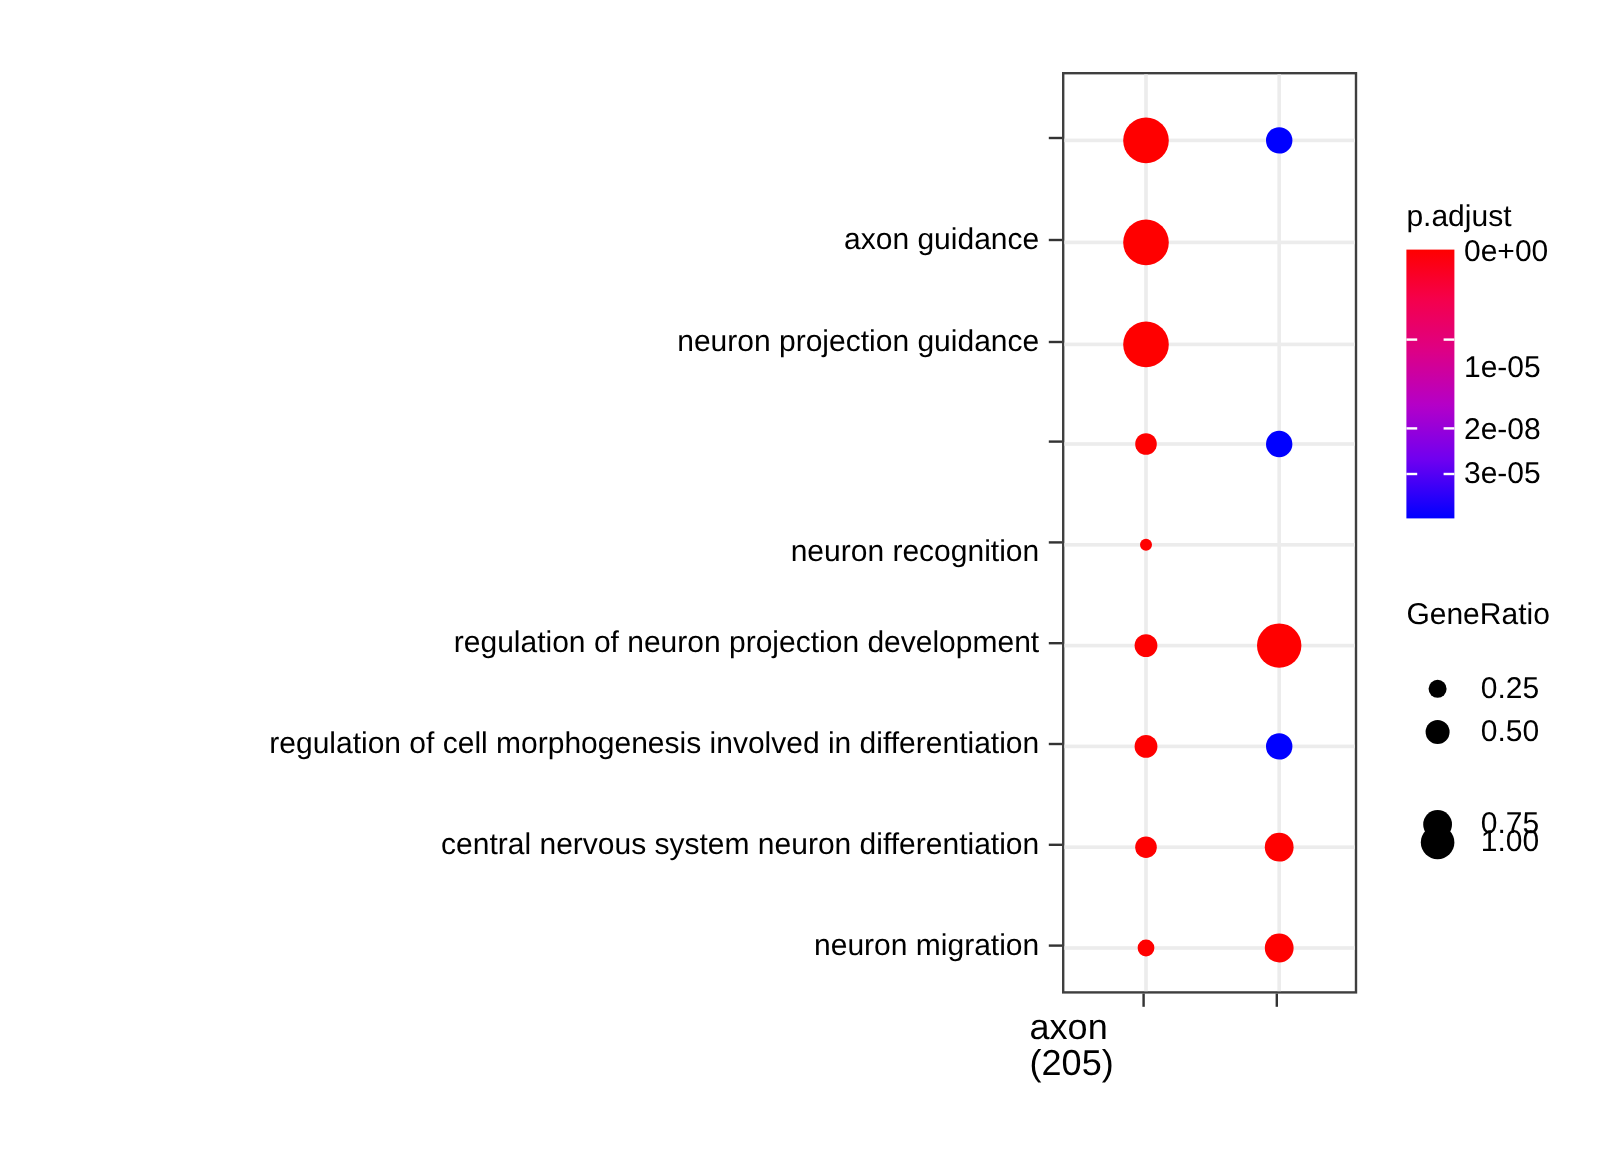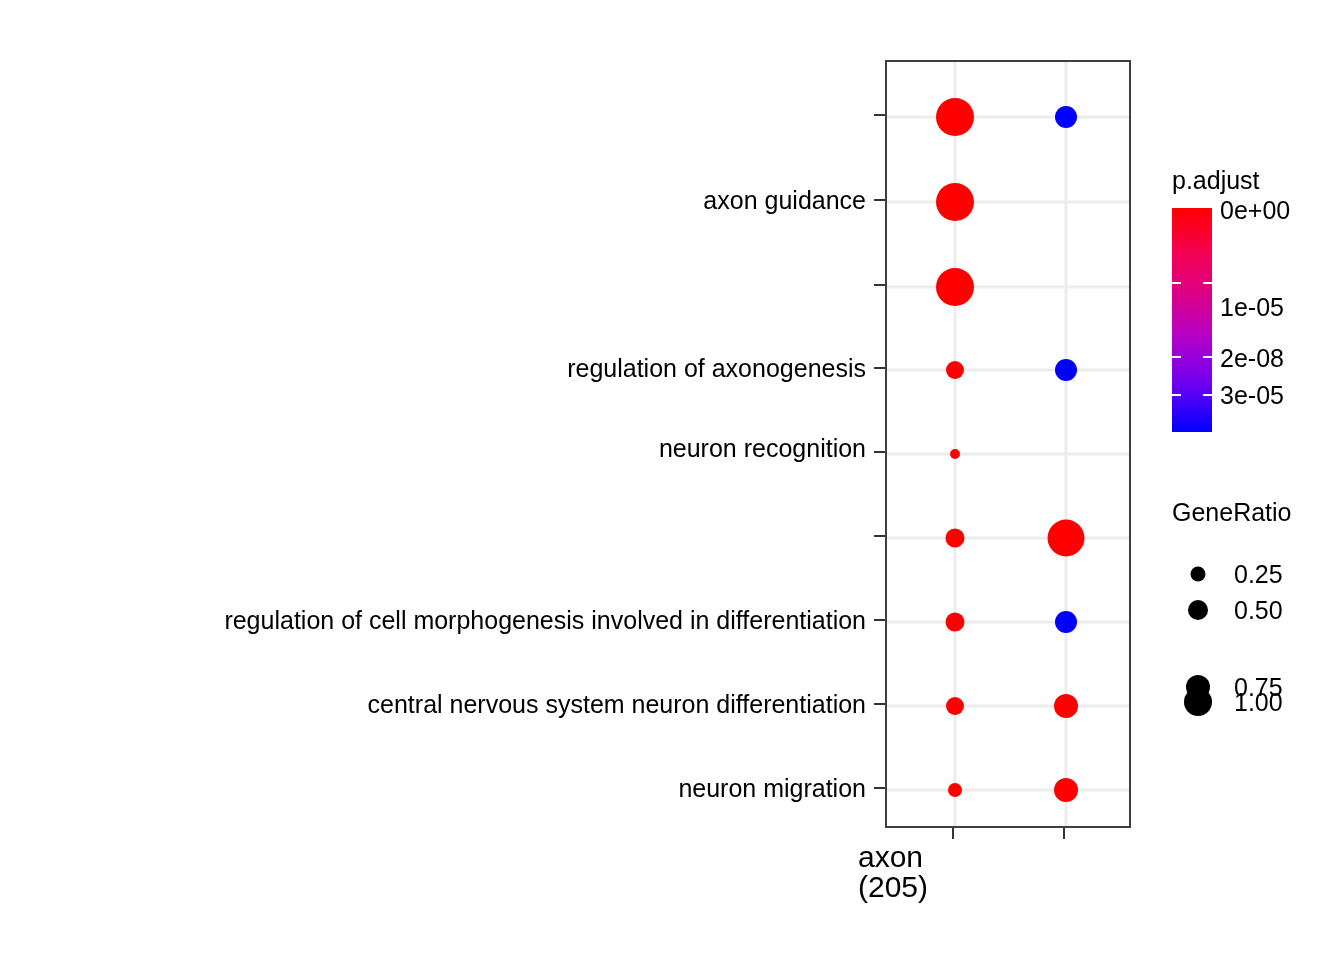--- a/index.html
+++ b/index.html
@@ -168,22 +168,23 @@
     white-space: nowrap;
   }
 </style>
 </head>
 <body>
 
 <div id="plot-root">
 
   <div class="y-labels">
     <div class="y-label" style="top:140px;">axon guidance</div>
-    <div class="y-label" style="top:308px;">regulation of axonogenesis</div>
-    <div class="y-label" style="top:388px;">neuron recognition</div>
+    <div class="y-label" style="top:225px;">neuron projection guidance</div>
+    <div class="y-label" style="top:400px;">neuron recognition</div>
+    <div class="y-label" style="top:476px;">regulation of neuron projection development</div>
     <div class="y-label" style="top:560px;">regulation of cell morphogenesis involved in differentiation</div>
     <div class="y-label" style="top:644px;">central nervous system neuron differentiation</div>
     <div class="y-label" style="top:728px;">neuron migration</div>
   </div>
 
   <div class="y-tick" style="top:115px;"></div>
   <div class="y-tick" style="top:200px;"></div>
   <div class="y-tick" style="top:285px;"></div>
   <div class="y-tick" style="top:368px;"></div>
   <div class="y-tick" style="top:452px;"></div>

